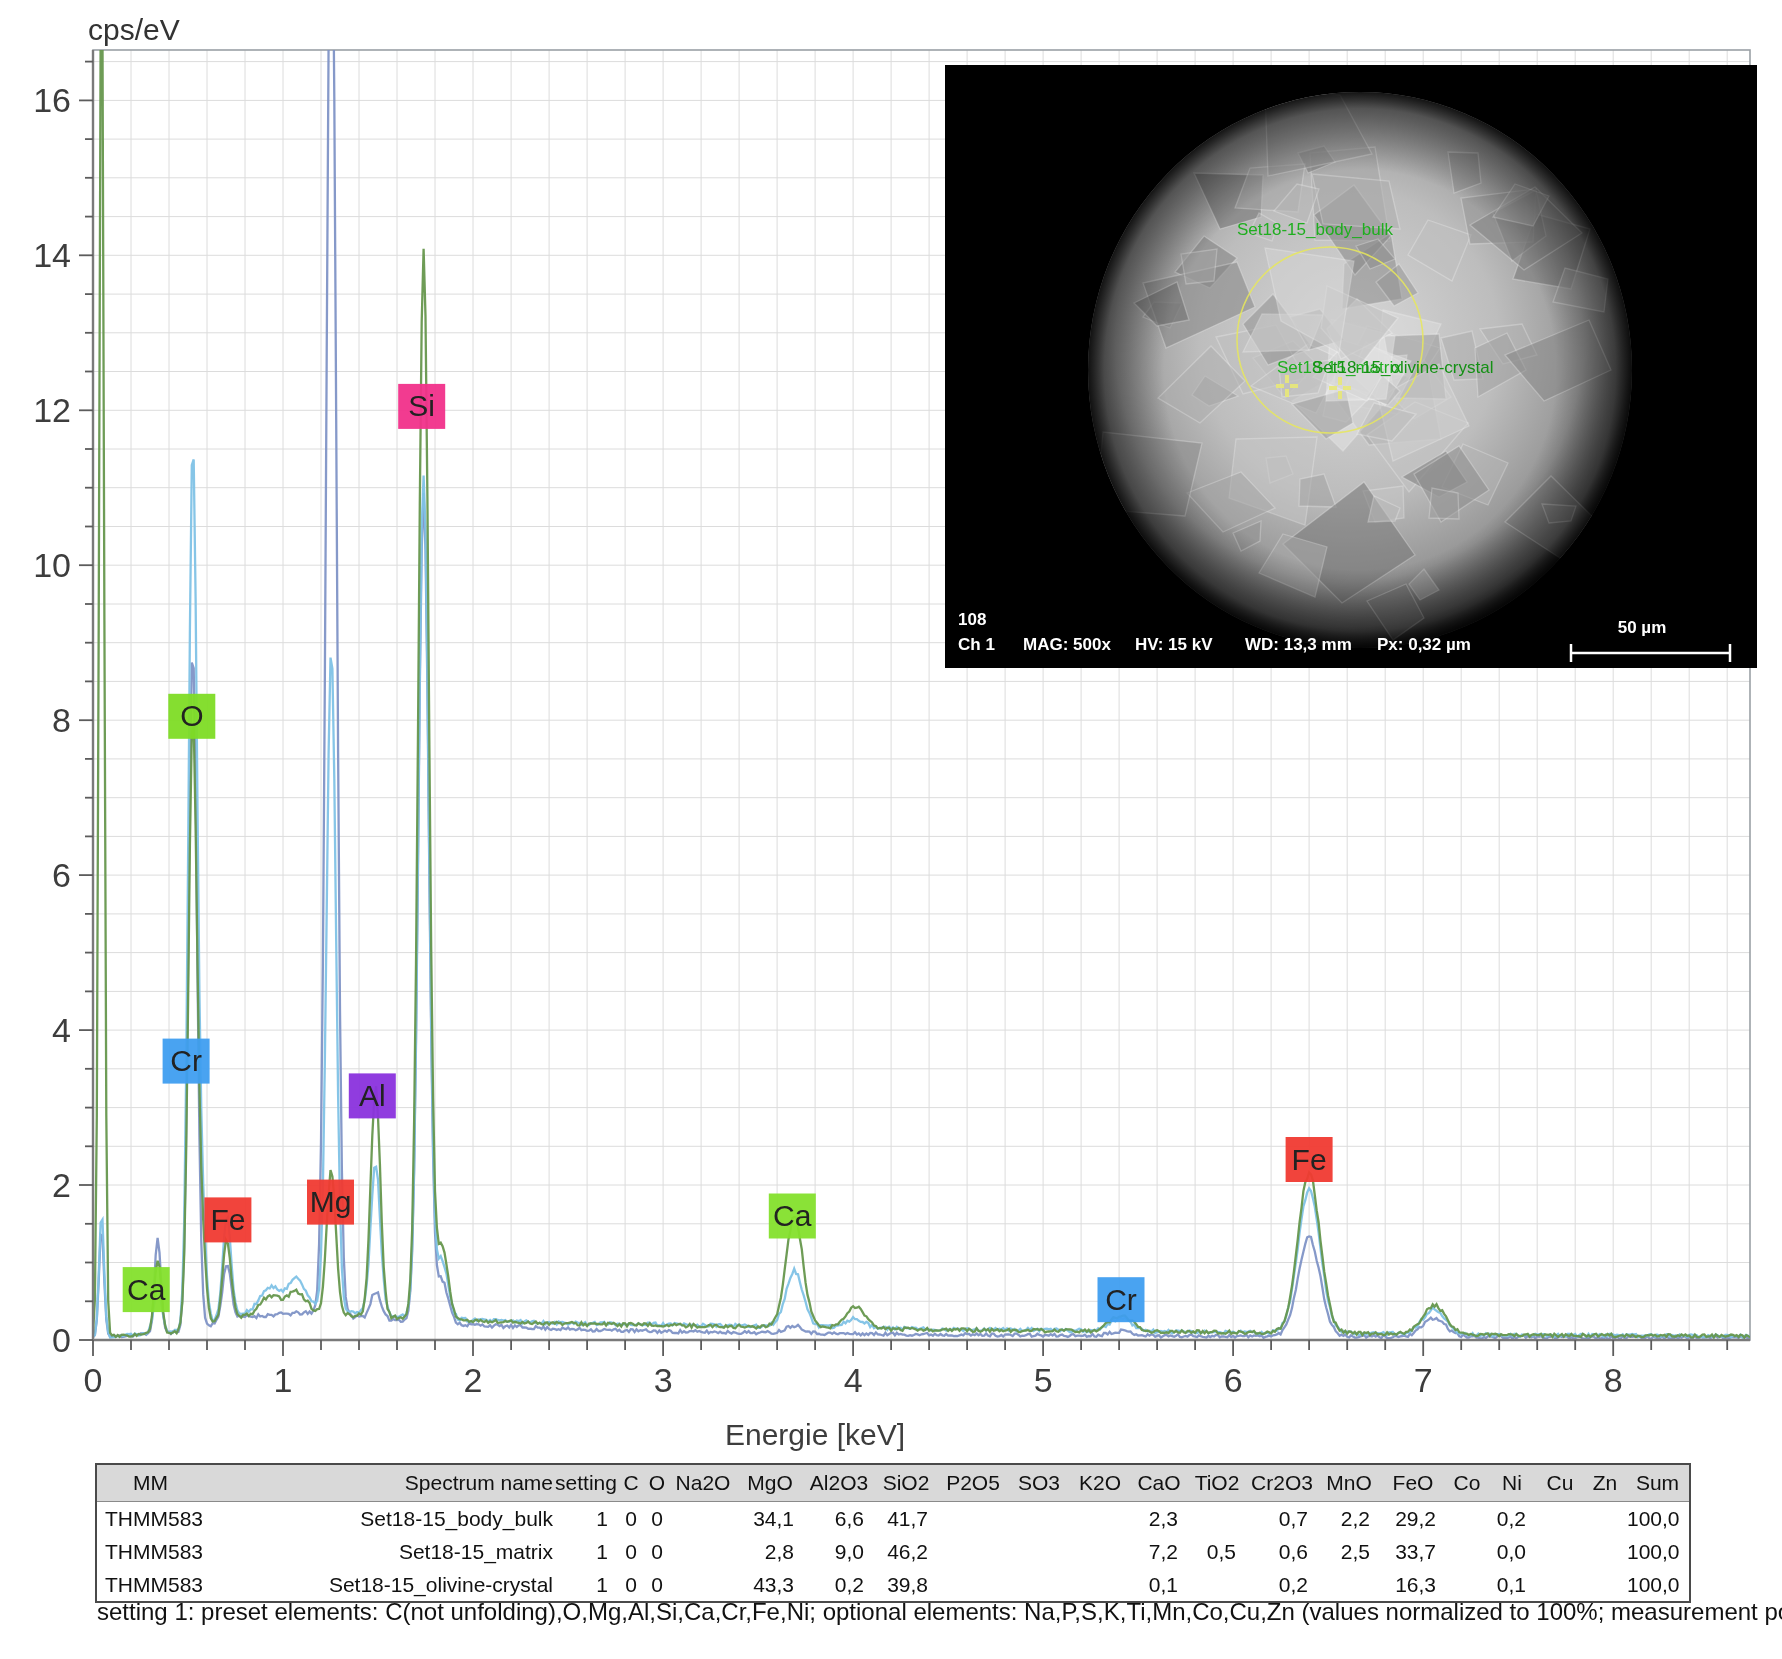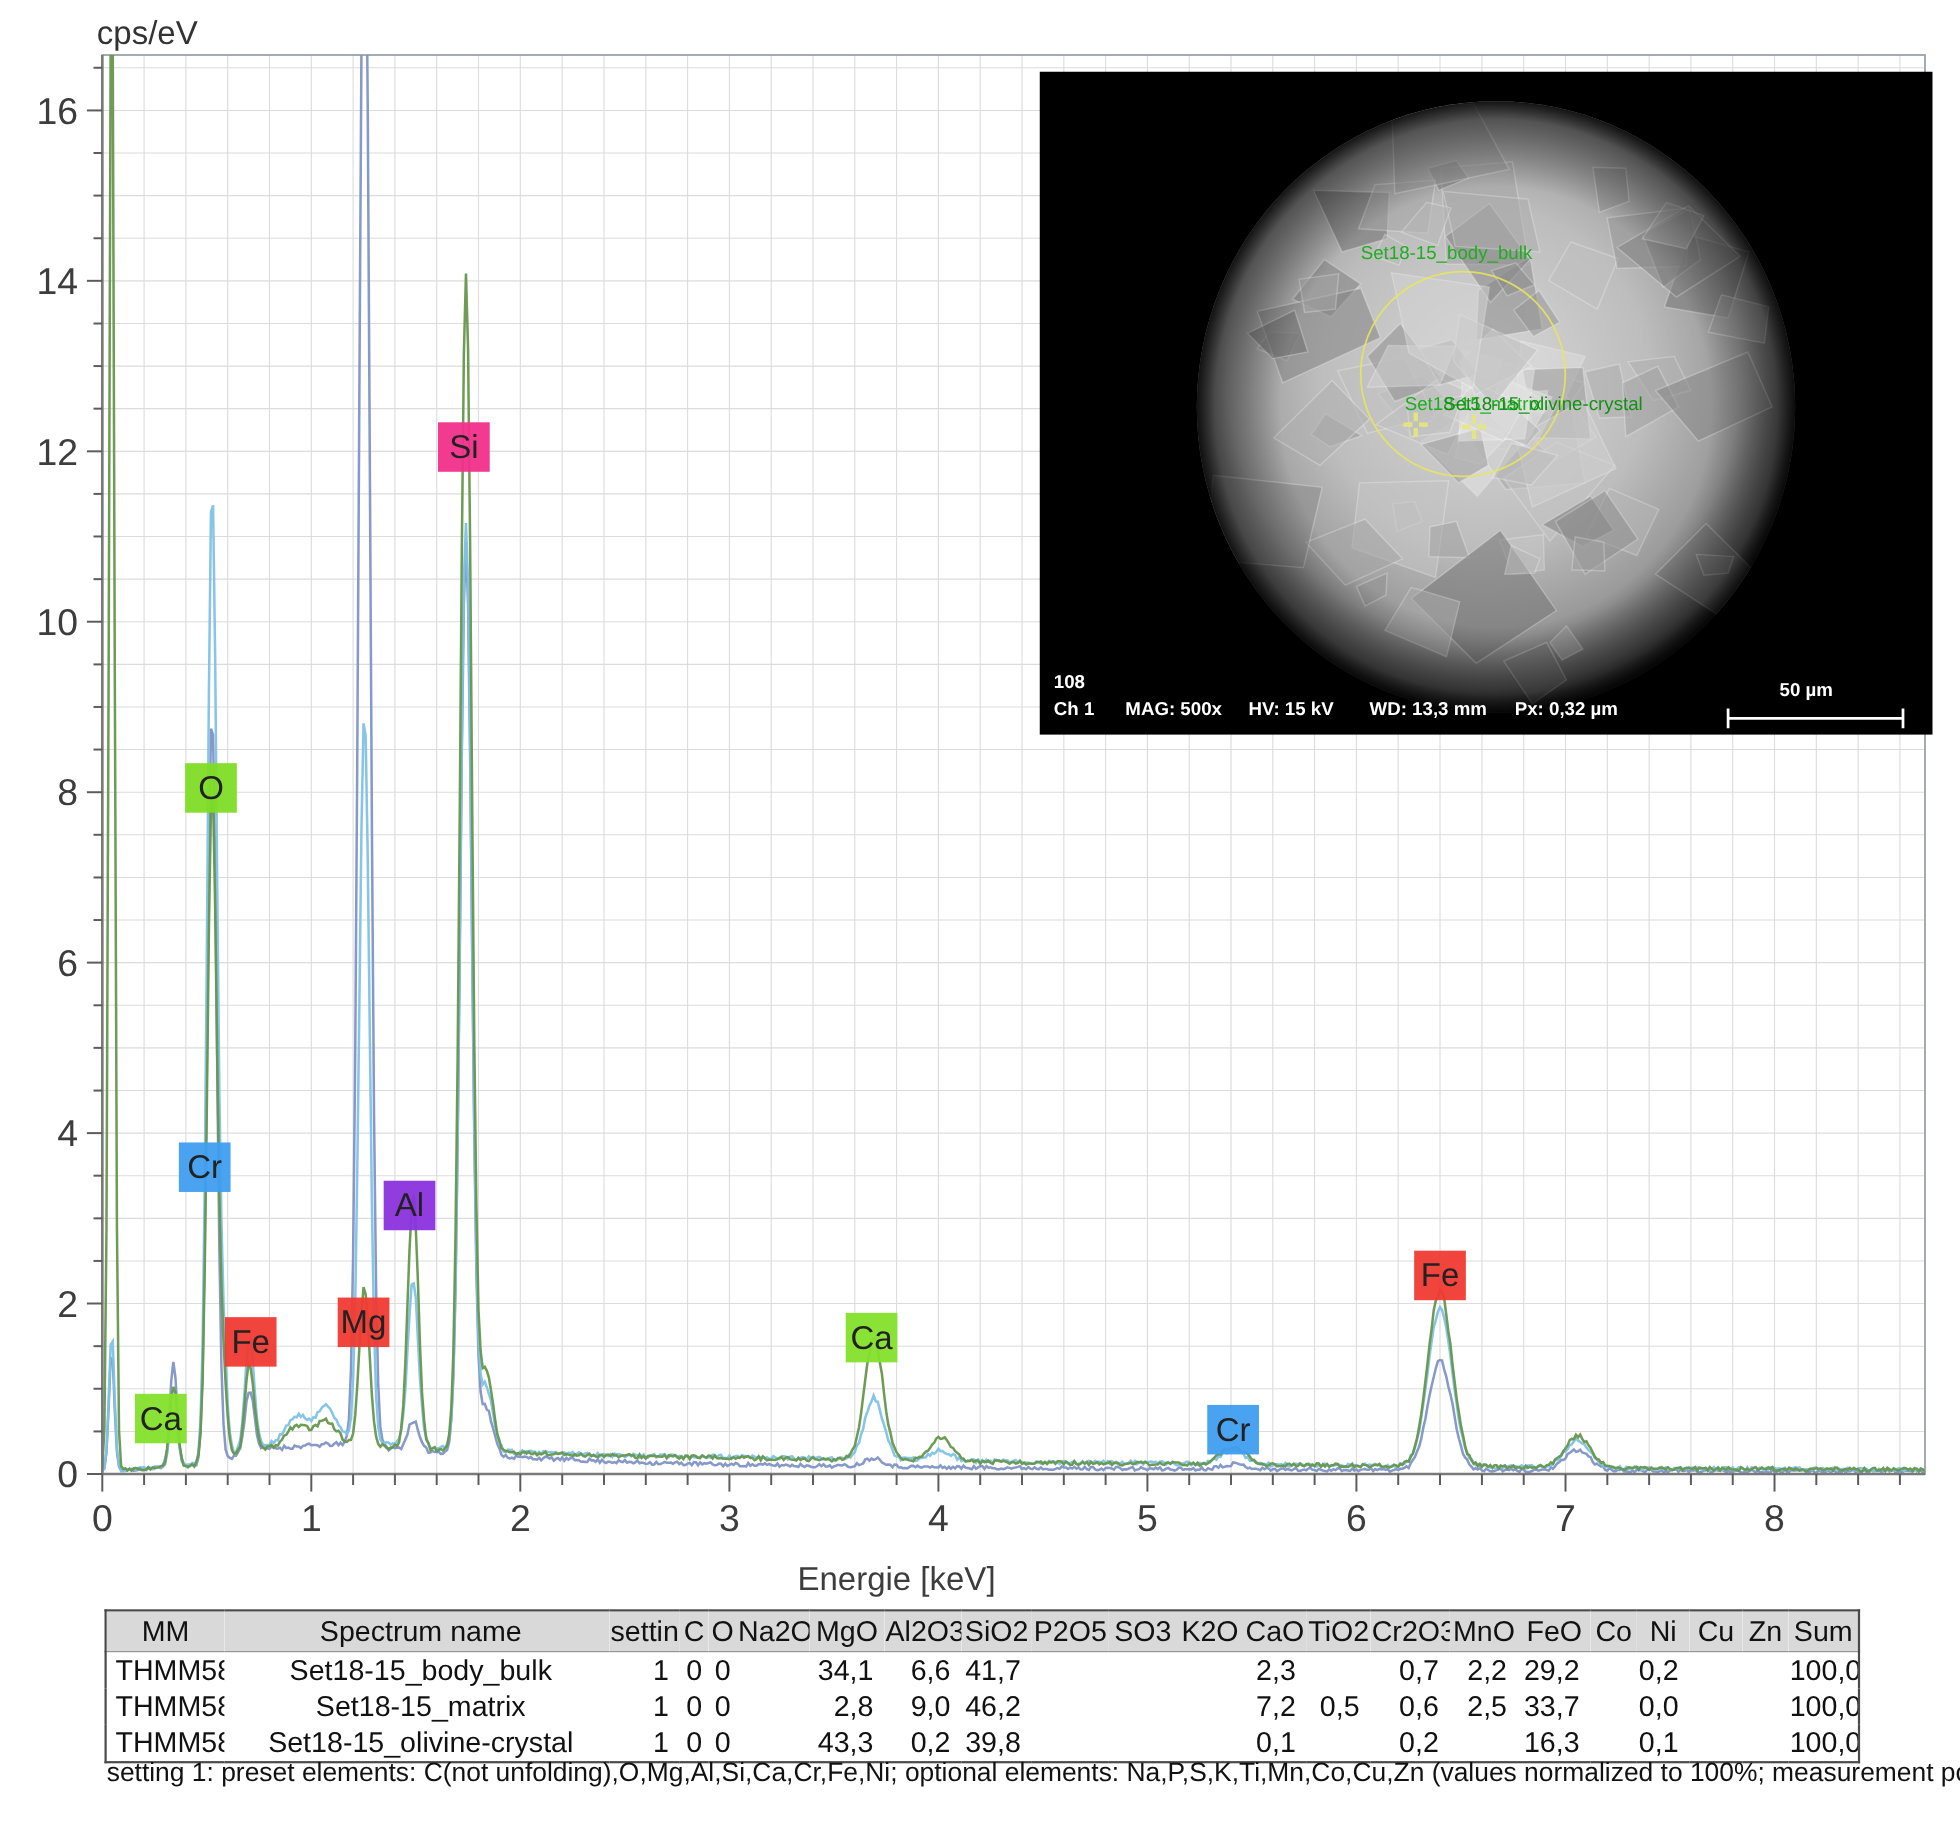--- a/index.html
+++ b/index.html
@@ -2,25 +2,25 @@
 <html><head>
 <meta charset="utf-8">
 <style>
   html,body{margin:0;padding:0;background:#ffffff;width:1782px;height:1659px;overflow:hidden;
             font-family:"Liberation Sans",sans-serif;}
   #stage{position:relative;width:1782px;height:1659px;background:#fff;}
   #chart-wrap{position:absolute;left:0;top:0;width:1782px;height:1460px;}
   #sem-wrap{position:absolute;left:945px;top:65px;width:812px;height:603px;}
   #table-wrap{position:absolute;left:95px;top:1463px;width:1620px;}
   table.res{border-collapse:collapse;table-layout:fixed;width:1322px;border:2px solid #4a4a4a;
-            font-size:26px;color:#111;}
+            font-size:21px;color:#111;}
   table.res thead th{background:#d9d9d9;font-weight:normal;height:34px;border-bottom:1px solid #8a8a8a;
             white-space:nowrap;overflow:hidden;}
   table.res td{height:31px;white-space:nowrap;overflow:hidden;}
-  .al{text-align:center;padding-left:8px;}
+  .al{text-align:right;padding-left:8px;}
   .ar{text-align:right;padding-right:10px;}
   .ac{text-align:center;}
   #footer-note{position:absolute;left:97px;top:1598px;font-size:24px;color:#111;white-space:nowrap;}
   svg text{font-family:"Liberation Sans",sans-serif;}
 </style>
 </head>
 <body>
 
 <div id="stage">
   <div id="chart-wrap"><svg width="1782" height="1460" viewBox="0 0 1782 1460">

